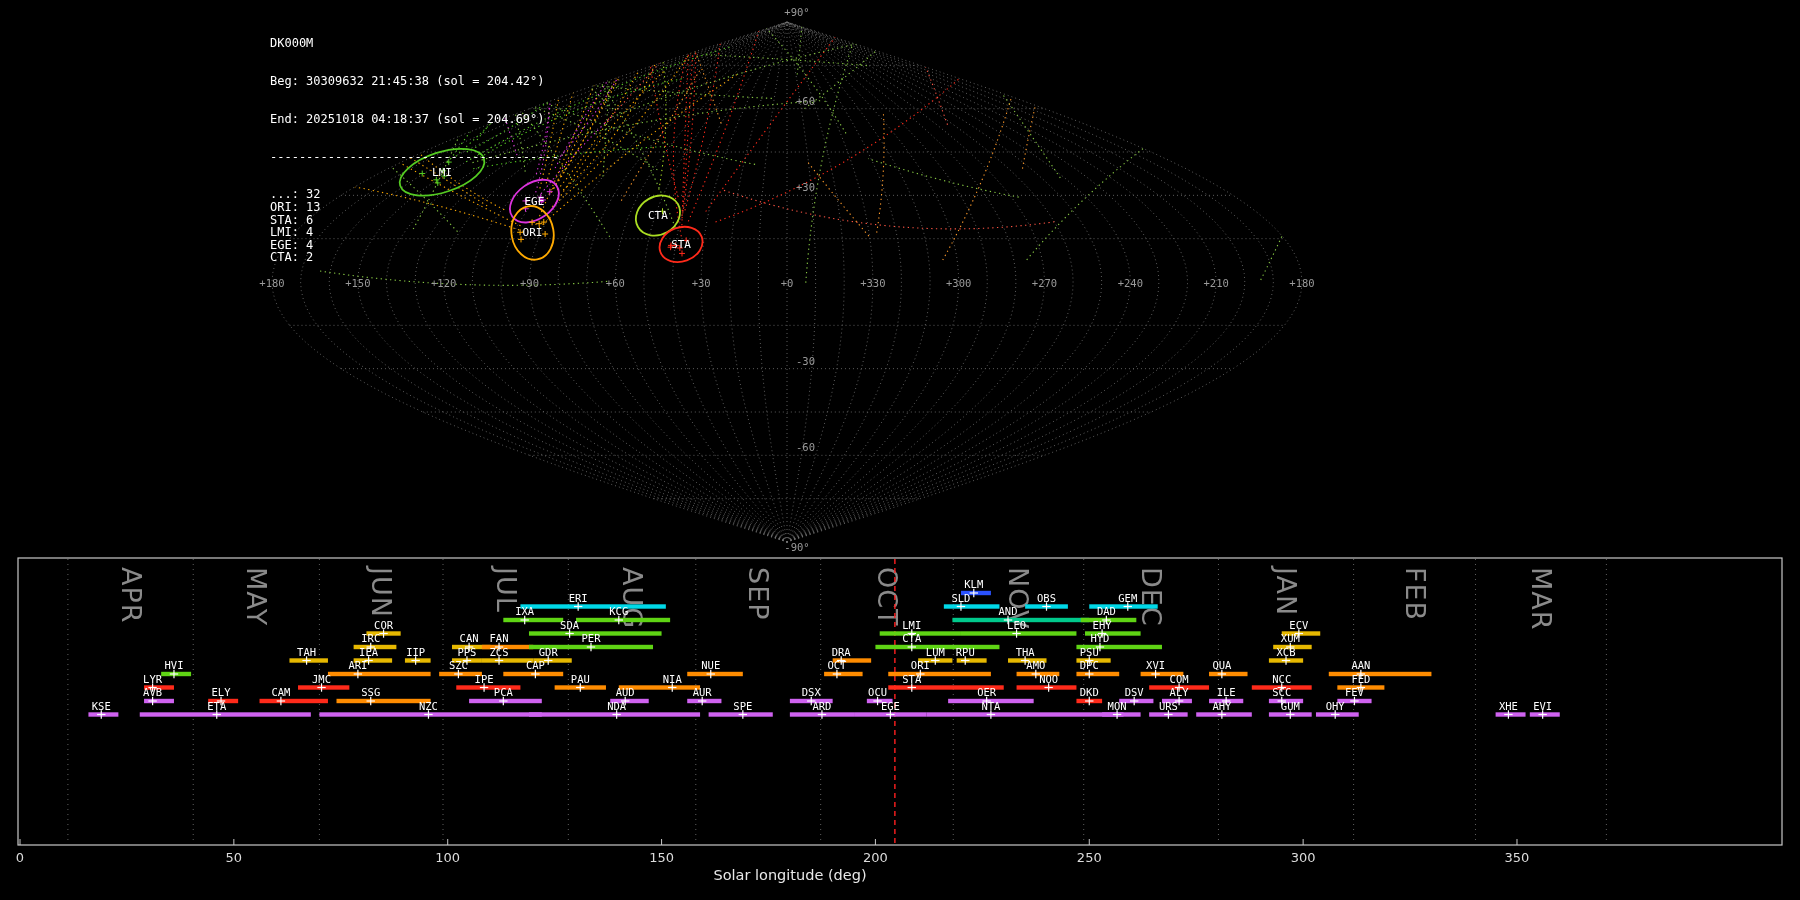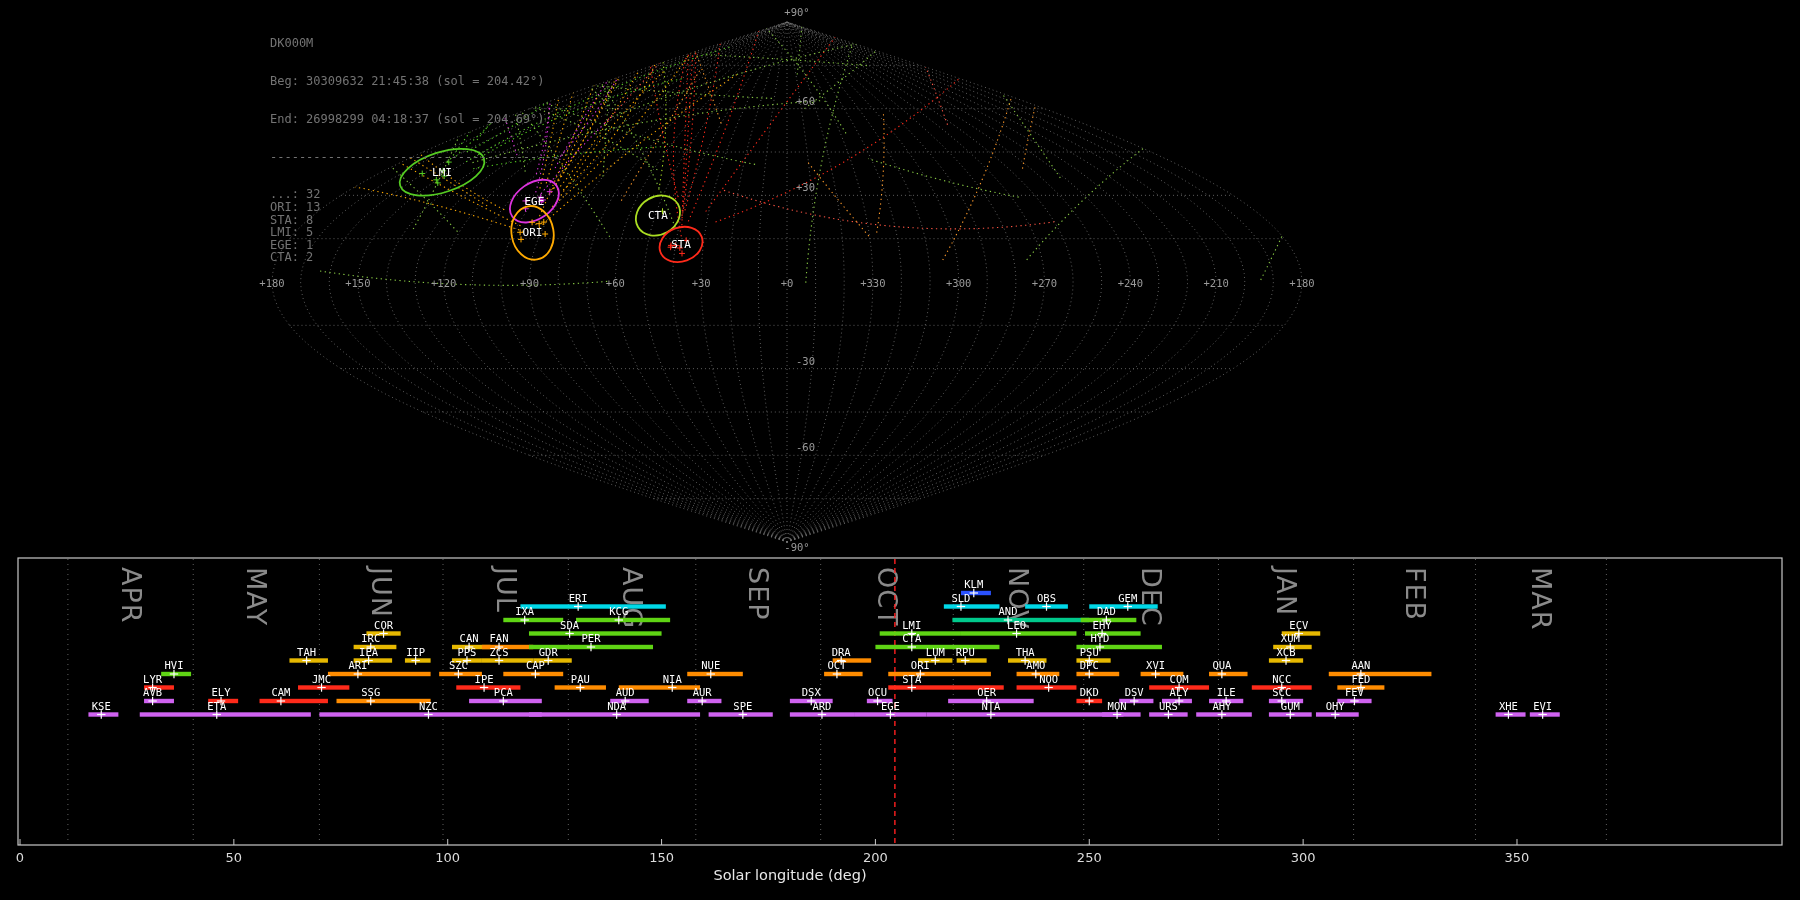--- a/index.html
+++ b/index.html
@@ -1,18 +1,18 @@
 <!DOCTYPE html>
 <html><head>
 <meta charset="utf-8">
 <style>
   html,body{margin:0;padding:0;background:#000;}
   .stage{position:relative;width:1800px;height:900px;background:#000;overflow:hidden;
          font-family:"DejaVu Sans",sans-serif;}
-  .info{position:absolute;left:270px;top:12px;color:#737373;
+  .info{position:absolute;left:270px;top:12px;color:#ffffff;
         font:12px/12.6px "DejaVu Sans Mono",monospace;white-space:pre;z-index:5;}
   svg{position:absolute;left:0;top:0;}
 </style>
 </head>
 <body>
 
 <div class="stage">
   <svg id="plot" width="1800" height="900" viewBox="0 0 1800 900">
       <defs>
         <clipPath id="mapclip">
@@ -800,17 +800,17 @@
         <line x1="1303.1299999999999" y1="845" x2="1303.1299999999999" y2="839" stroke="#c8c8c8"></line>
         <text x="1303.1299999999999" y="862" text-anchor="middle">300</text>
         <line x1="1516.985" y1="845" x2="1516.985" y2="839" stroke="#c8c8c8"></line>
         <text x="1516.985" y="862" text-anchor="middle">350</text>
         <text x="790" y="880" fill="#e8e8e8" font-size="14.5" text-anchor="middle" font-family="'DejaVu Sans',sans-serif">Solar longitude (deg)</text>
       </g>
     </svg>
   <div class="info">
     <div>DK000M</div>
     <div>Beg: 30309632 21:45:38 (sol = 204.42°)</div>
-    <div>End: 26998299 04:18:37 (sol = 204.69°)</div>
+    <div>End: 20251018 04:18:37 (sol = 204.69°)</div>
     <div>----------------------------------------</div>
-    <div id="counts"><div>...: 32</div><div>ORI: 13</div><div>STA: 8</div><div>LMI: 5</div><div>EGE: 1</div><div>CTA: 2</div></div>
+    <div id="counts"><div>...: 32</div><div>ORI: 13</div><div>STA: 6</div><div>LMI: 4</div><div>EGE: 4</div><div>CTA: 2</div></div>
   </div>
 </div>
 
 </body></html>

